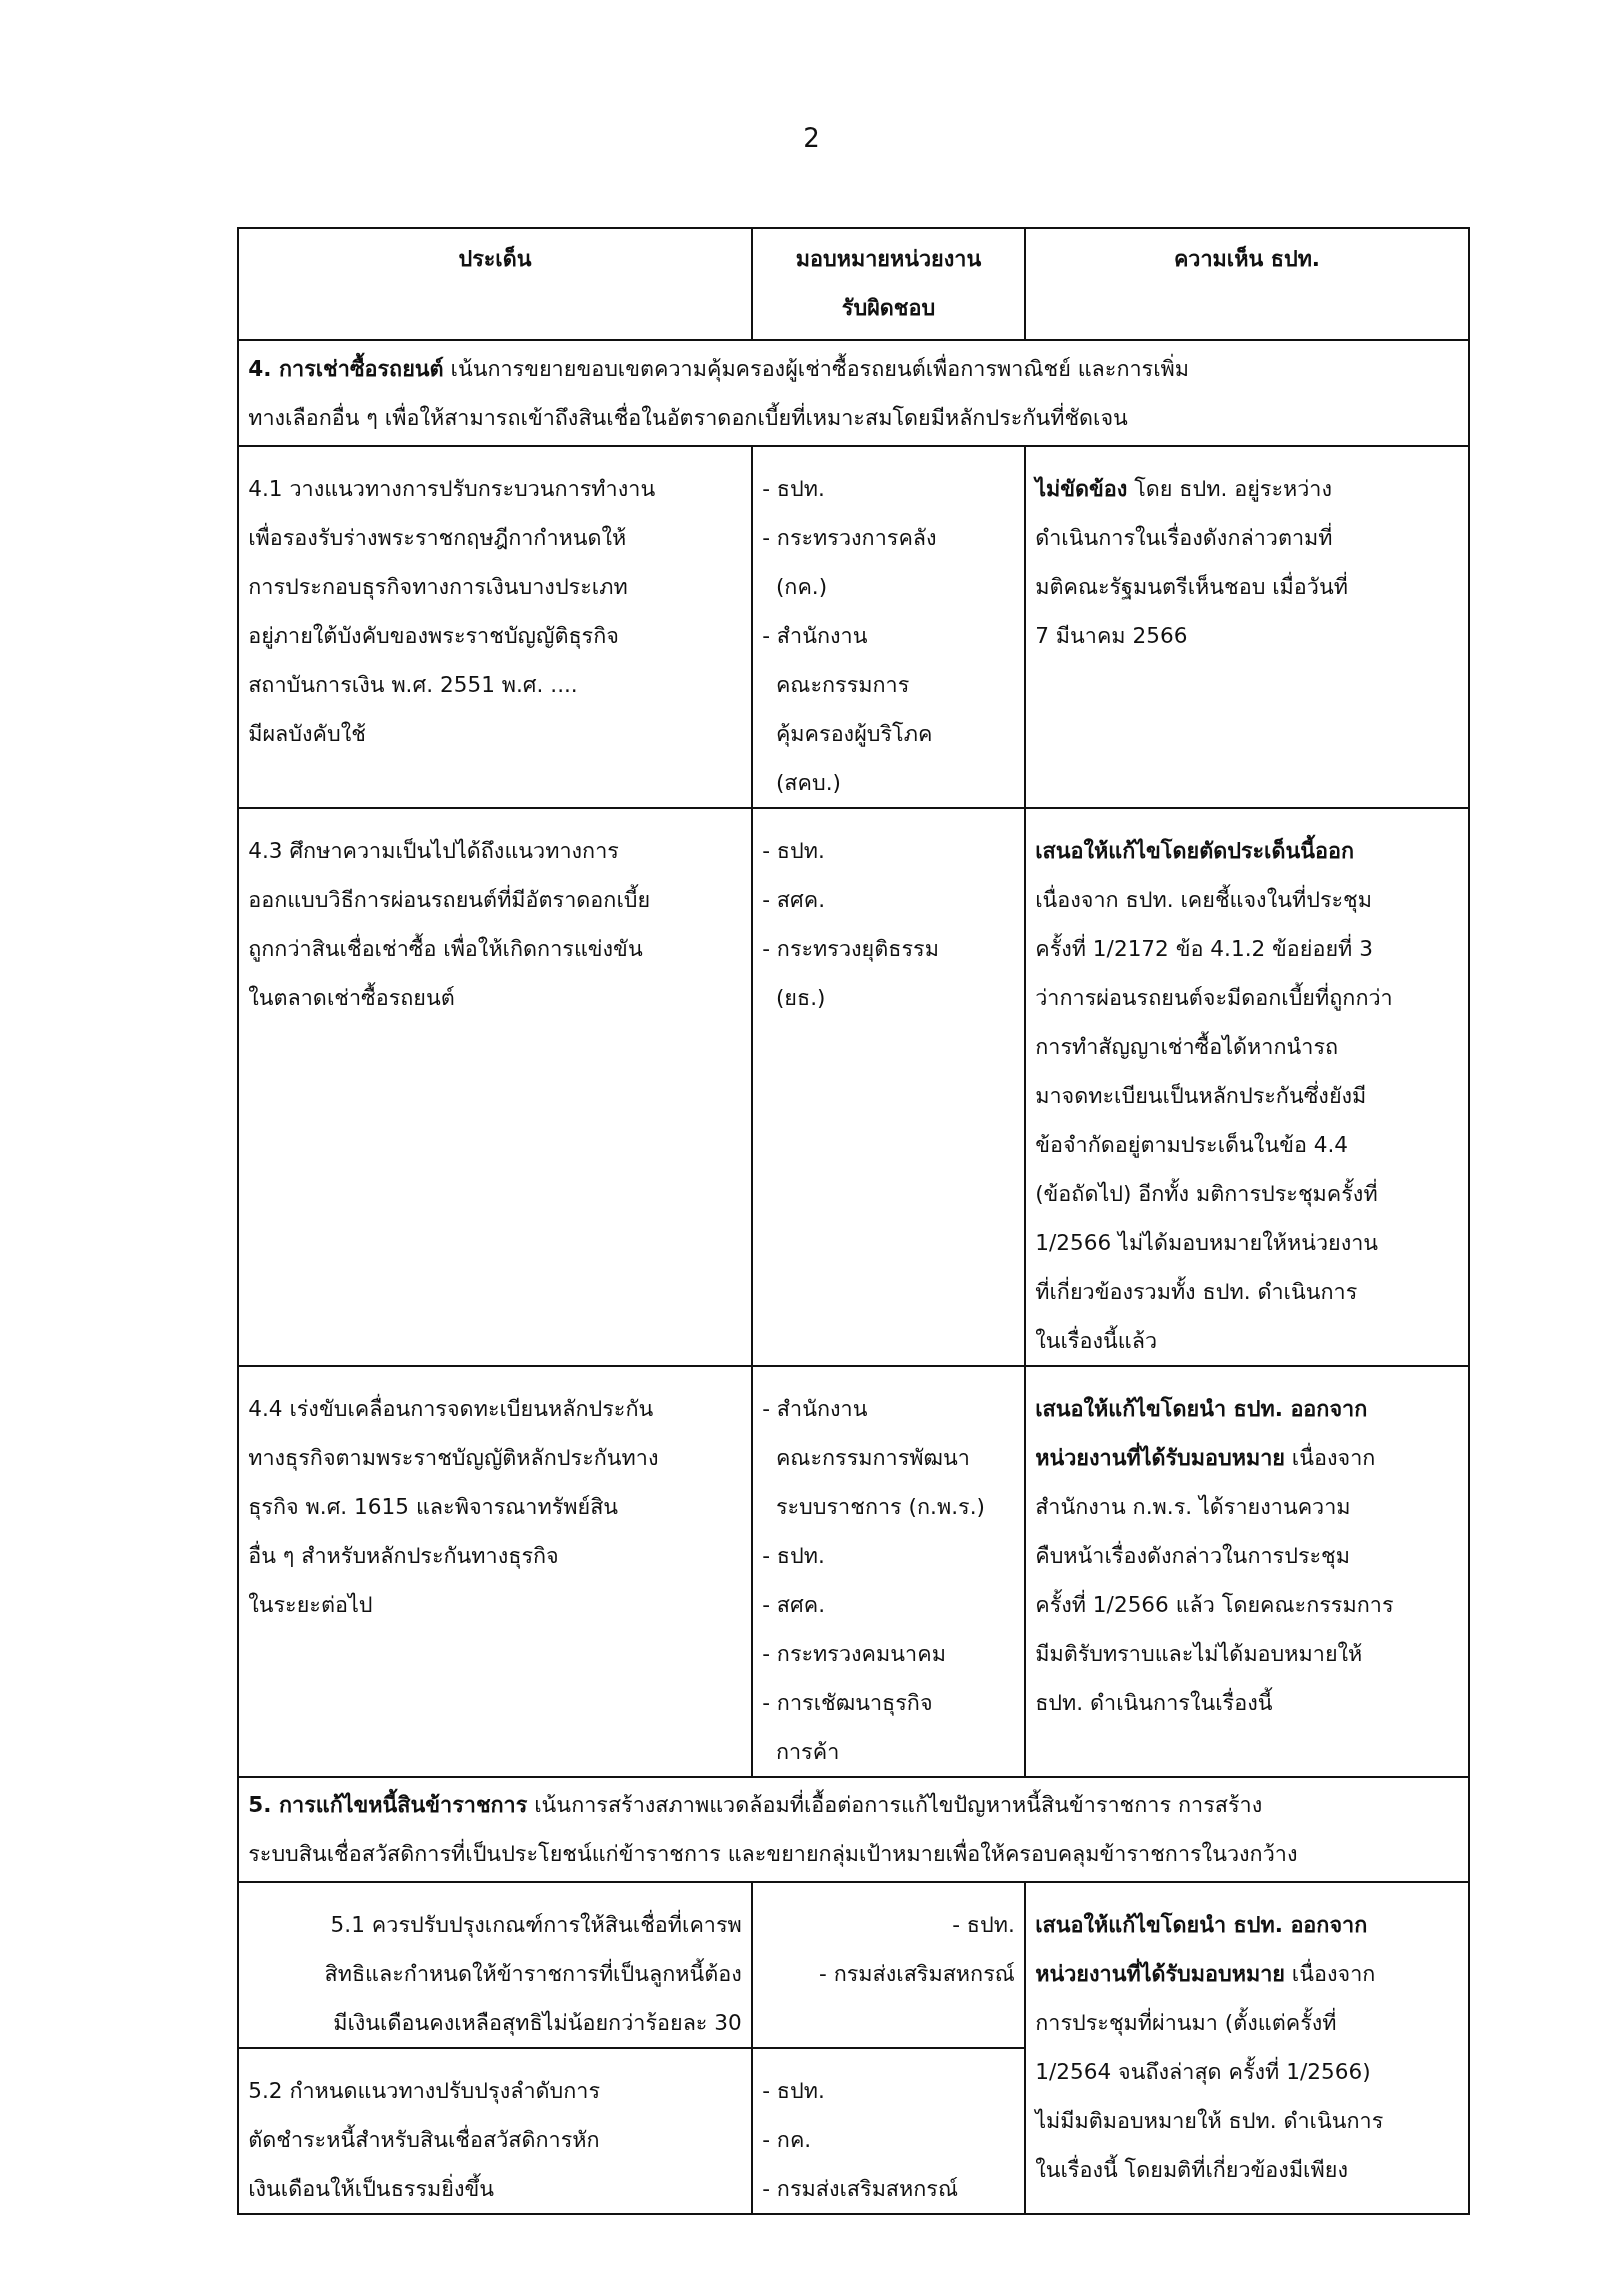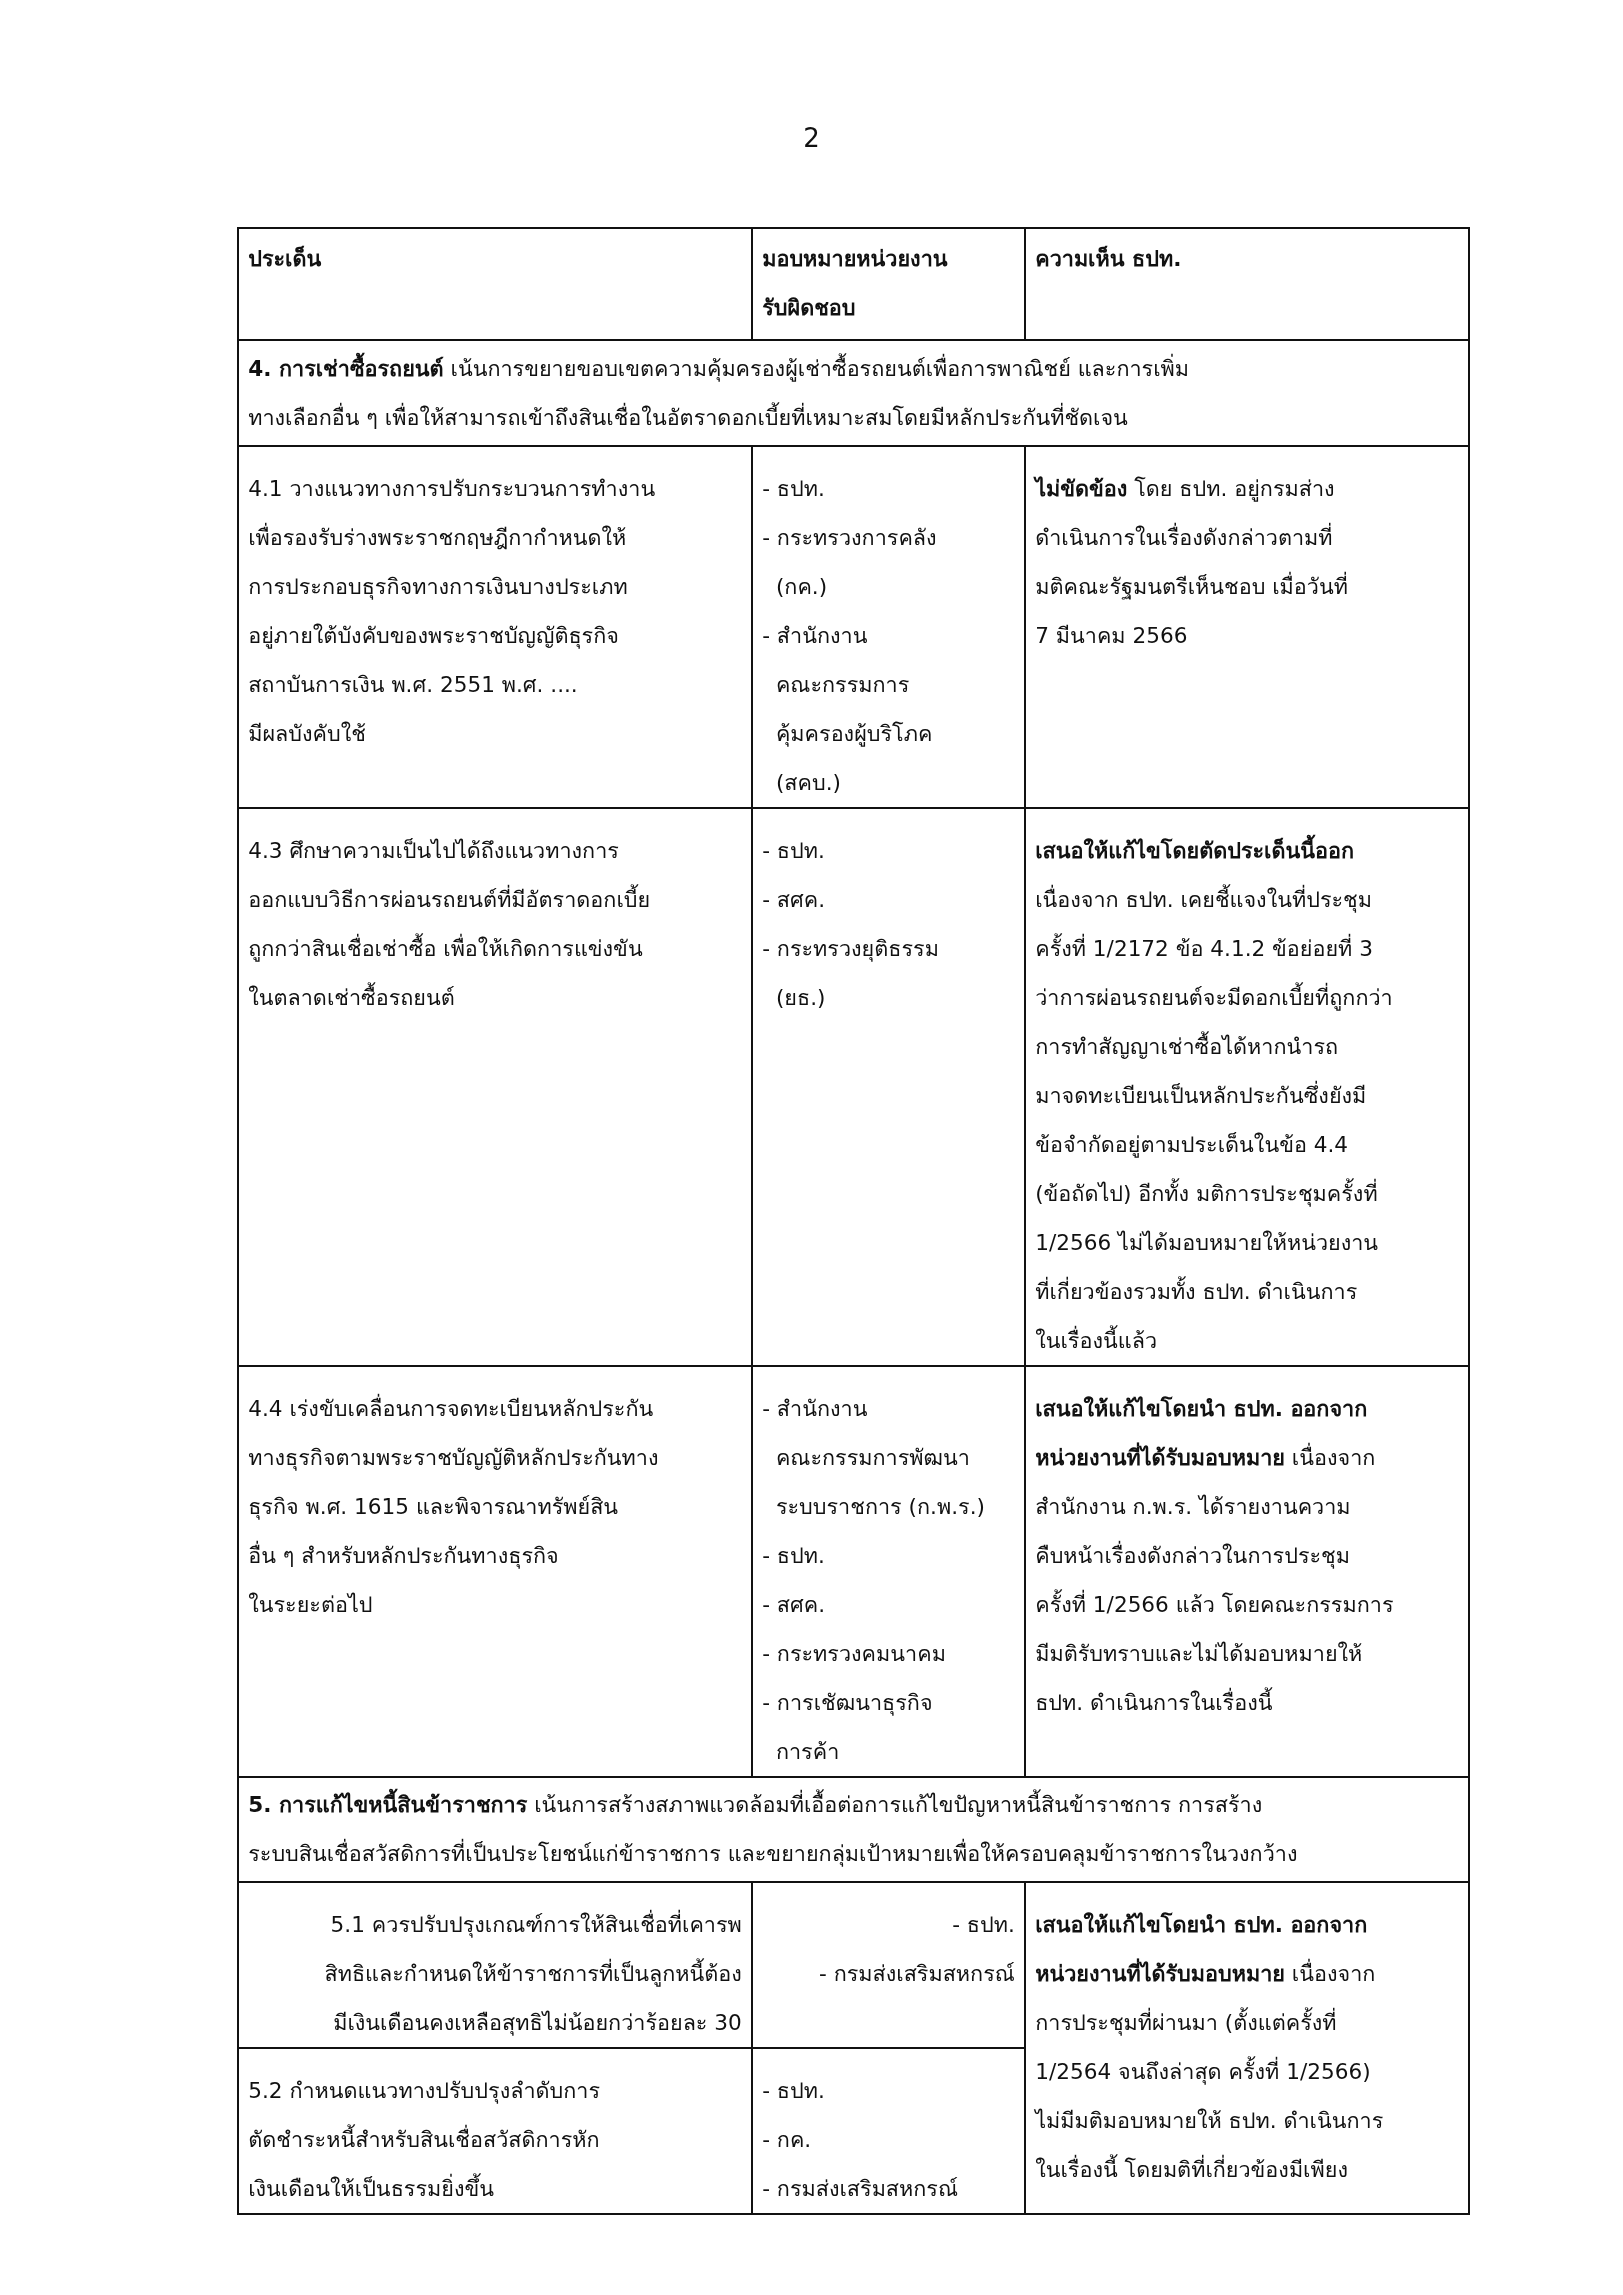--- a/index.html
+++ b/index.html
@@ -22,21 +22,21 @@
   }
   .doc-table td, .doc-table th {
     border: 2px solid #111111;
     vertical-align: top;
     padding: 0 9.2px;
     overflow: hidden;
     word-break: break-word;
   }
   .doc-table th {
     font-weight: bold;
-    text-align: left;
+    text-align: center;
     padding-top: 5.2px;
     padding-bottom: 5.2px;
   }
   col.c1 { width: 514px; }
   col.c2 { width: 273px; }
   col.c3 { width: 444px; }
   .section-row td { padding: 2.6px 9.2px; border-radius: 30px; }
   .line { display: block; white-space: nowrap; }
   .b { font-weight: bold; }
   .row-hdr th { height: 100px; }
@@ -95,21 +95,21 @@
       <span class="line">- กระทรวงการคลัง</span>
       <span class="line" style="white-space:pre">  (กค.)</span>
       <span class="line">- สำนักงาน</span>
       <span class="line" style="white-space:pre">  คณะกรรมการ</span>
       <span class="line" style="white-space:pre">  คุ้มครองผู้บริโภค</span>
       <span class="line" style="white-space:pre">  (สคบ.)</span>
     </div>
         </td>
     <td>
           <div class="cell-inner">
-      <span class="line"><span class="b">ไม่ขัดข้อง</span><span> โดย ธปท. อยู่กรมส่าง</span></span>
+      <span class="line"><span class="b">ไม่ขัดข้อง</span><span> โดย ธปท. อยู่ระหว่าง</span></span>
       <span class="line">ดำเนินการในเรื่องดังกล่าวตามที่</span>
       <span class="line">มติคณะรัฐมนตรีเห็นชอบ เมื่อวันที่</span>
       <span class="line">7 มีนาคม 2566</span>
     </div>
         </td>
   </tr>
 
   <tr class="row-43">
     <td>
           <div class="cell-inner">

